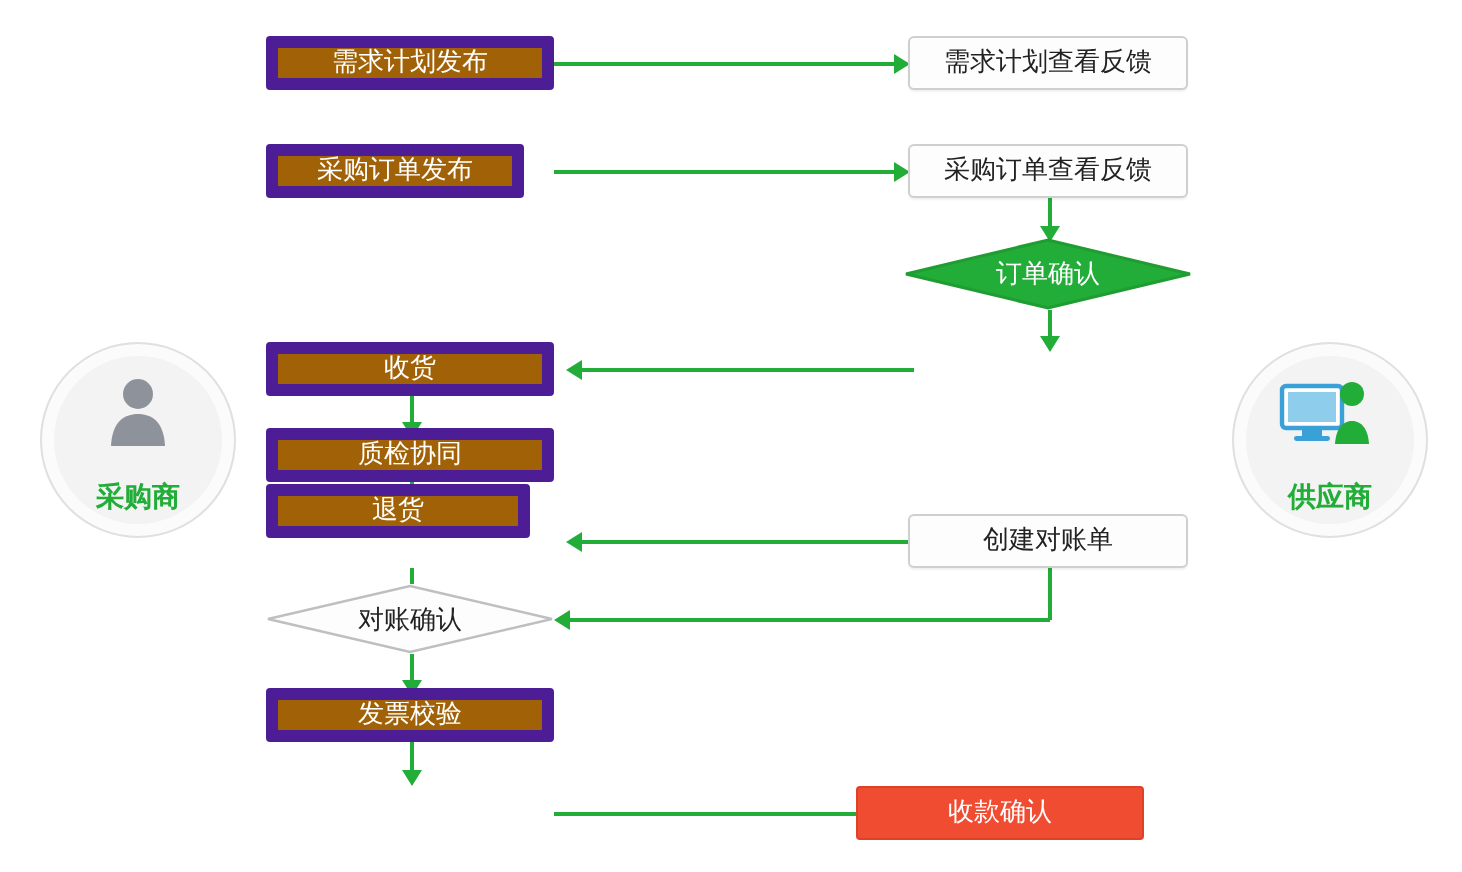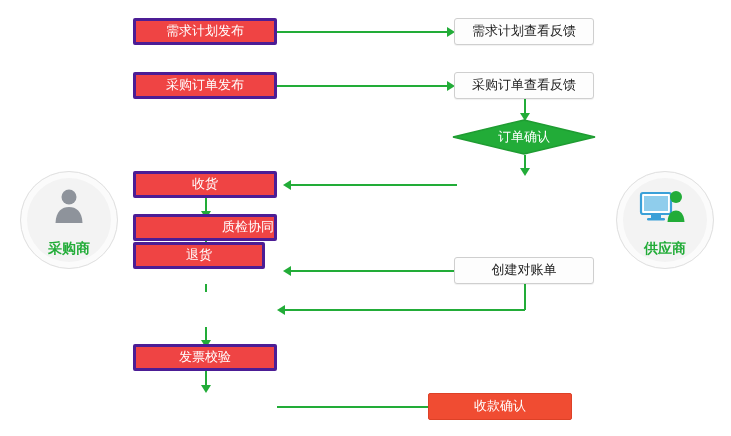--- a/index.html
+++ b/index.html
@@ -14,23 +14,23 @@
   
   .node{
     position:absolute;
     box-sizing:border-box;
     display:flex;align-items:center;justify-content:center;
     font-size:13px;
     line-height:1.1;
     white-space:nowrap;
   }
   .green{
-    background:#ef4444;
+    background:#a16207;
     color:#ffffff;
-    border:3px solid #4c1d95;
+    border:6px solid #4c1d95;
     border-radius:2px;
   }
   .white{
     background:#fdfdfd;
     color:#222222;
     border:1px solid #cfcfcf;
     border-radius:3px;
     box-shadow:0 1px 1px rgba(0,0,0,0.06);
   }
   .red{
@@ -163,52 +163,58 @@
   <div class="arrow arr-right" style="left:447px;top:402px;"></div>
 
   <div class="node green" style="left:133px;top:18px;width:144px;height:27px;">
     <span>需求计划发布</span>
   </div>
 
   <div class="node white" style="left:454px;top:18px;width:140px;height:27px;">
     <span>需求计划查看反馈</span>
   </div>
 
-  <div class="node green" style="left:133px;top:72px;width:144px;height:27px;justify-content:center;">
+  <div class="node green" style="left:133px;top:72px;width:129px;height:27px;justify-content:center;">
     <span>采购订单发布</span>
   </div>
 
   <div class="node white" style="left:454px;top:72px;width:140px;height:27px;">
     <span>采购订单查看反馈</span>
   </div>
 
   <div class="diamond green-d" style="left:452px;top:119px;width:144px;height:36px;">
     <svg class="dshape" viewBox="0 0 144 36" preserveAspectRatio="none">
       <polygon points="72,1 143,18 72,35 1,18" fill="#22ac38" stroke="#1f9c32" stroke-width="1.5"></polygon>
     </svg>
     <span class="dlabel">订单确认</span>
   </div>
 
 
   <div class="node green" style="left:133px;top:171px;width:144px;height:27px;">
     <span>收货</span>
   </div>
 
-  <div class="node green" style="left:133px;top:214px;width:144px;height:27px;justify-content:flex-end;">
+  <div class="node green" style="left:133px;top:214px;width:144px;height:27px;">
     <span>质检协同</span>
   </div>
 
   <div class="node green" style="left:133px;top:242px;width:132px;height:27px;">
     <span>退货</span>
   </div>
 
   <div class="node white" style="left:454px;top:257px;width:140px;height:27px;">
     <span>创建对账单</span>
   </div>
 
+  <div class="diamond white-d" style="left:133px;top:292px;width:144px;height:35px;">
+    <svg class="dshape" viewBox="0 0 144 35" preserveAspectRatio="none">
+      <polygon points="72,1 143,17.5 72,34 1,17.5" fill="#fdfdfd" stroke="#bfbfbf" stroke-width="1.2"></polygon>
+    </svg>
+    <span class="dlabel">对账确认</span>
+  </div>
 
   <div class="node green" style="left:133px;top:344px;width:144px;height:27px;">
     <span>发票校验</span>
   </div>
 
 
   <div class="node red" style="left:428px;top:393px;width:144px;height:27px;">
     <span>收款确认</span>
   </div>
 

